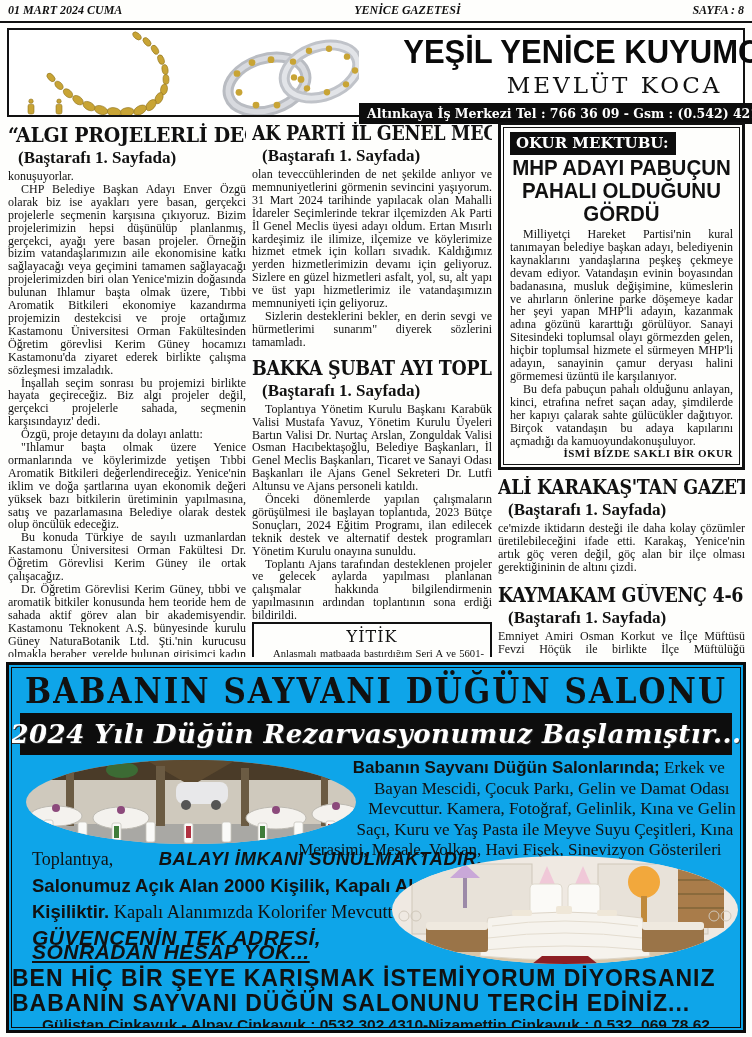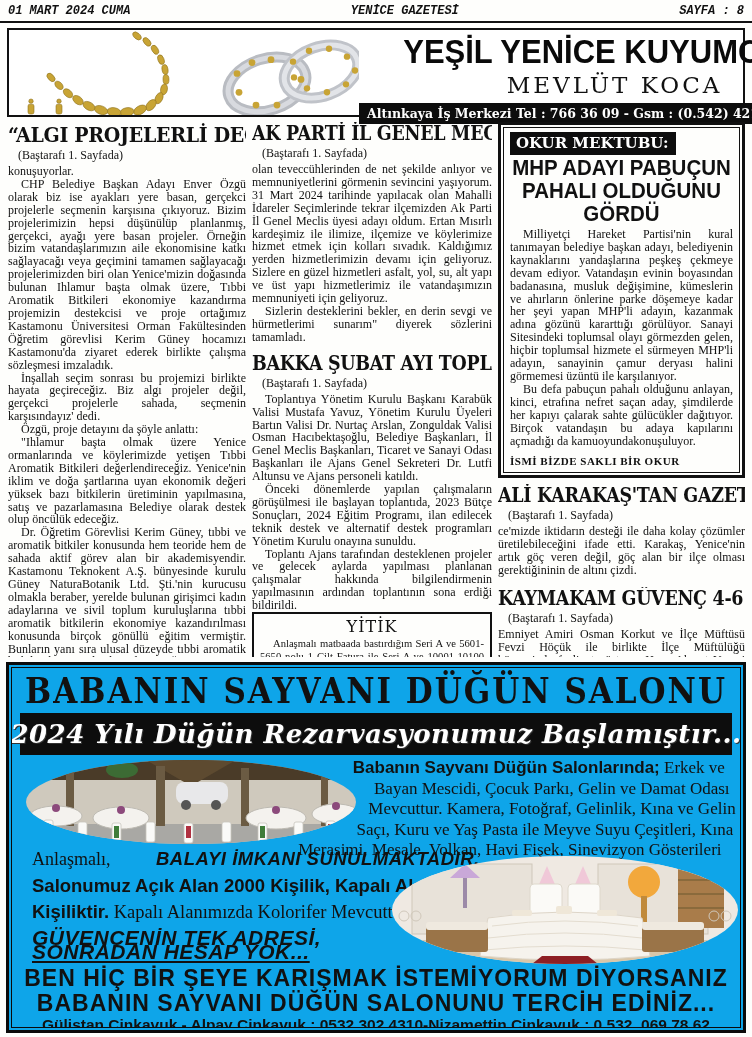--- a/index.html
+++ b/index.html
@@ -6,21 +6,21 @@
   html,body { background:#e8e8e4; }
   .page {
     position:relative; width:752px; height:1037px; margin:0 auto;
     background:#fefefc; color:#111; overflow:hidden;
     font-family:"Liberation Serif", serif;
   }
   
   .topstrip {
     position:absolute; left:0; top:0; width:752px; height:23px;
     border-bottom:2px solid #111; display:flex; align-items:center;
-    font-family:Liberation Mono, monospace; font-weight:bold; font-style:italic; font-size:12px;
+    font-family:Liberation Serif, serif; font-weight:bold; font-style:italic; font-size:12px;
     padding:0 8px;
   }
   .topstrip .mid { flex:1; text-align:center; }
   
   .masthead {
     position:absolute; left:7px; top:28px; width:738px; height:89px;
     border:2px solid #111; background:#fff; display:flex; align-items:stretch;
   }
   .mast-left { width:350px; height:100%; flex:0 0 auto; }
   .mast-center { flex:1; text-align:center; padding-top:4px; }
@@ -41,21 +41,21 @@
   .col { position:absolute; top:122px; height:535px; overflow:hidden; }
   .col1 { left:8px;   width:238px; }
   .col2 { left:252px; width:240px; display:flex; flex-direction:column; }
   .col3 { left:498px; width:247px; }
   .headline {
     font-family:"DejaVu Serif", serif; font-weight:bold; text-align:center;
     font-size:17.5px; transform:scaleY(1.12); transform-origin:top; letter-spacing:-0.3px;
     margin-bottom:4px; white-space:nowrap;
   }
   .headline.big { font-size:19px; }
-  .continued { font-weight:normal; font-size:12px; text-indent:10px; margin:3px 0 2px 0; }
+  .continued { font-weight:bold; font-size:17px; text-indent:10px; margin:3px 0 2px 0; }
   .body { font-size:12px; line-height:12.9px; text-align:justify; }
   .body p { text-indent:13px; }
   .article.cont .body p:first-child { text-indent:0; }
   
   .yitik {
     border:2px solid #111; margin-top:auto; padding:3px 6px 2px 6px;
   }
   .yitik-title {
     text-align:center; font-family:"DejaVu Serif", serif; font-size:16px; letter-spacing:1px;
     margin-bottom:1px;
@@ -67,21 +67,21 @@
   .okurbox-inner { border:1px solid #111; padding:4px 6px 5px 6px; }
   .okur-label {
     display:inline-block; background:#0d0d0d; color:#fff;
     font-family:"DejaVu Serif", serif; font-weight:bold; font-size:15px;
     padding:2px 8px 3px 6px; margin-bottom:3px;
   }
   .okur-headline {
     font-family:"Liberation Sans", sans-serif; font-weight:bold; font-size:20.5px;
     text-align:center; line-height:22px; transform:scaleY(1.05); margin-bottom:4px;
   }
-  .okur-sig { font-weight:bold; font-size:11px; text-align:left; letter-spacing:0.5px; margin-top:8px; }
+  .okur-sig { font-weight:bold; font-size:11px; text-align:right; letter-spacing:0.5px; margin-top:0; }
   
   .ad {
     position:absolute; left:6px; top:662px; width:740px; height:371px;
     border:3px solid #0b0b0b; padding:2px; background:#0ea5e9;
   }
   .ad-inner { position:relative; border:1px solid #0b0b0b; width:100%; height:100%; overflow:hidden; }
   .ad-title {
     position:absolute; left:0; top:2px; width:100%; text-align:center;
     font-family:"DejaVu Serif", serif; font-weight:bold; font-size:31px; letter-spacing:2px;
     transform:scaleY(1.15); transform-origin:top; white-space:nowrap;
@@ -109,21 +109,21 @@
   .l-guven2 { top:272px;text-decoration:underline; }
   .l-guven1, .l-guven2 {
     font-family:"Liberation Sans", sans-serif; font-weight:bold; font-style:italic;
     font-size:21px; letter-spacing:0.5px;
   }
   .oval-right {
     position:absolute; left:380px; top:188px; width:346px; height:108px;
     border-radius:50%; overflow:hidden;
   }
   .ad-slogan {
-    position:absolute; left:0; width:100%; text-align:center;
+    position:absolute; left:0; width:100%; 
     font-family:"Liberation Sans", sans-serif; font-weight:bold; font-size:23px;
     letter-spacing:1px; white-space:nowrap;
   }
   .s1 { top:297px; } .s2 { top:322px; }
   .ad-contact {
     position:absolute; left:0; top:348px; width:100%; text-align:center;
     font-family:"Liberation Sans", sans-serif; font-weight:bold; font-size:15.5px; white-space:nowrap;
   }
   .oval-left svg, .oval-right svg { display:block; width:100%; height:100%; }
 </style>
@@ -211,22 +211,23 @@
   </div>
 
   <div class="col col1">
     <div class="article cont">
       <div class="headline big">“ALGI PROJELERLİ DEĞİL</div>
       <div class="continued">(Baştarafı 1. Sayfada)</div>
       <div class="body">
           <p>konuşuyorlar.</p>
           <p>CHP Belediye Başkan Adayı Enver Özgü olarak biz ise ayakları yere basan, gerçekci projelerle seçmenin karşısına çıkıyoruz. Bizim projelerimizin hepsi düşünülüp planlanmış, gerçekci, ayağı yere basan projeler. Örneğin bizim vatandaşlarımızın aile ekonomisine katkı sağlayacağı veya geçimini tamamen sağlayacağı projelerimizden biri olan Yenice'mizin doğasında bulunan Ihlamur başta olmak üzere, Tıbbi Aromatik Bitkileri ekonomiye kazandırma projemizin destekcisi ve proje ortağımız Kastamonu Üniversitesi Orman Fakültesinden Öğretim görevlisi Kerim Güney hocamızı Kastamonu'da ziyaret ederek birlikte çalışma sözleşmesi imzaladık.</p>
           <p>İnşallah seçim sonrası bu projemizi birlikte hayata geçireceğiz. Biz algı projeler değil, gerçekci projelerle sahada, seçmenin karşısındayız' dedi.</p>
-          <p>Özgü, proje detayını da şöyle anlattı:</p>
+          <p>Özgü, proje detayını da dolayı anlattı:</p>
           <p>"Ihlamur başta olmak üzere Yenice ormanlarında ve köylerimizde yetişen Tıbbi Aromatik Bitkileri değerlendireceğiz. Yenice'nin iklim ve doğa şartlarına uyan ekonomik değeri yüksek bazı bitkilerin üretiminin yapılmasına, satış ve pazarlamasına Belediye olarak destek olup öncülük edeceğiz.</p>
+          <p>Bu konuda Türkiye de sayılı uzmanlardan Kastamonu Üniversitesi Orman Fakültesi Dr. Öğretim Görevlisi Kerim Güney ile ortak çalışacağız.</p>
           <p>Dr. Öğretim Görevlisi Kerim Güney, tıbbi ve aromatik bitkiler konusunda hem teoride hem de sahada aktif görev alan bir akademisyendir. Kastamonu Teknokent A.Ş. bünyesinde kurulu Güney NaturaBotanik Ltd. Şti.'nin kurucusu olmakla beraber, yerelde bulunan girişimci kadın adaylarına ve sivil toplum kuruluşlarına tıbbi aromatik bitkilerin ekonomiye kazandırılması konusunda birçok gönüllü eğitim vermiştir. Bunların yanı sıra ulusal düzeyde tıbbi aromatik bitkiler konusunda düzenlenen eğitim, seminer, çalıştay gibi etkinliklerde tecrübesine sıkça başvurulan bir akademisyendir."</p>
         </div>
     </div>
   </div>
 
   <div class="col col2">
     <div class="article cont">
       <div class="headline">AK PARTİ İL GENEL MECLİS ÜYESİ</div>
       <div class="continued">(Baştarafı 1. Sayfada)</div>
       <div class="body">
@@ -333,21 +334,21 @@
                 <circle cx="250" cy="50" r="4"></circle>
                 <circle cx="310" cy="46" r="4"></circle>
               </g>
             <ellipse cx="96" cy="10" rx="16" ry="8" fill="#3c6b34"></ellipse>
           </svg>
         </div>
         <span class="feat-lead">Babanın Sayvanı Düğün Salonlarında;</span><span> Erkek ve Bayan Mescidi, Çocuk Parkı, Gelin ve Damat Odası Mevcuttur. Kamera, Fotoğraf, Gelinlik, Kına ve Gelin Saçı, Kuru ve Yaş Pasta ile Meyve Suyu Çeşitleri, Kına Merasimi, Meşale, Volkan, Havi Fişek, Sinevizyon Gösterileri</span>
       </div>
 
       <div class="ad-line l-yapilmakta">
-        <span>Anlaşmalı,  </span><b>BALAYI İMKANI SUNULMAKTADIR.</b>
+        <span>Toplantıya,  </span><b>BALAYI İMKANI SUNULMAKTADIR.</b>
       </div>
       <div class="ad-line l-salon">Salonumuz Açık Alan 2000 Kişilik, Kapalı Alan 500</div>
       <div class="ad-line l-kisilik">
         <b>Kişiliktir.</b><span> Kapalı Alanımızda Kolorifer Mevcuttur.</span>
       </div>
       <div class="ad-line l-guven1">GÜVENCENİN TEK ADRESİ,</div>
       <div class="ad-line l-guven2">SONRADAN HESAP YOK...</div>
 
       <div class="oval-right">
         <svg viewBox="0 0 346 108" preserveAspectRatio="none">

